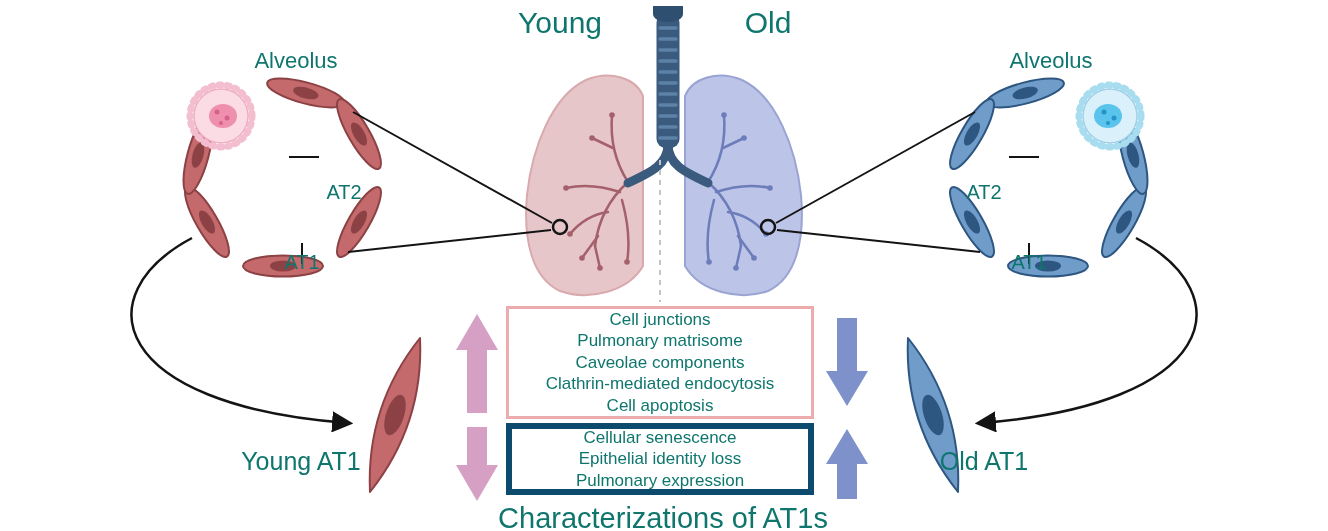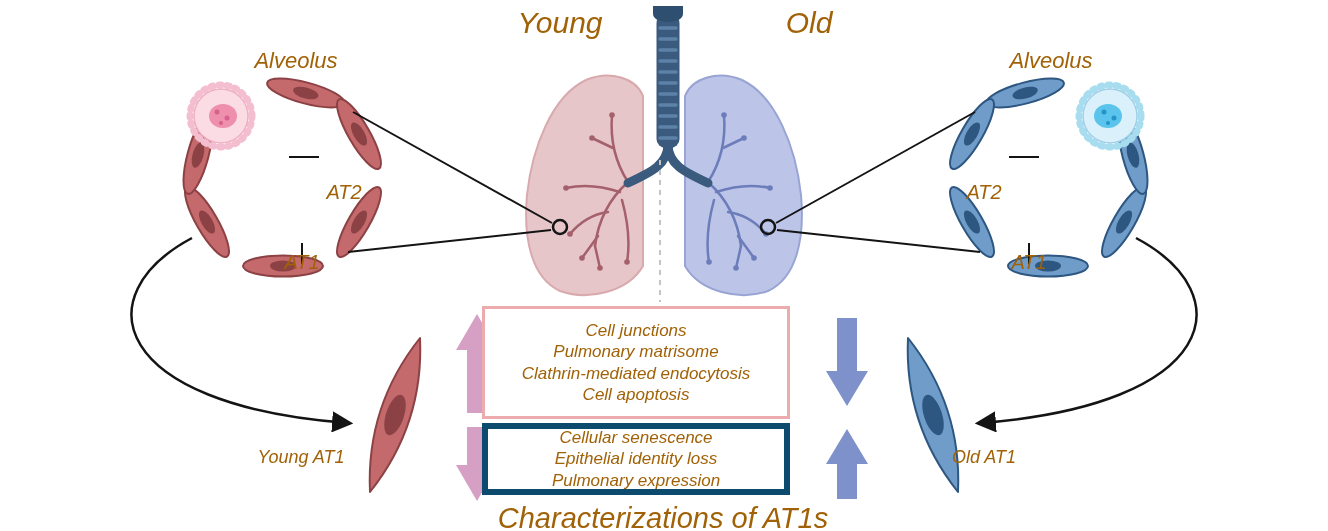--- a/index.html
+++ b/index.html
@@ -1,28 +1,28 @@
 <!DOCTYPE html>
 <html><head>
 <meta charset="utf-8">
 <style>
   html,body{margin:0;padding:0;background:#ffffff;}
   #canvas{
     position:relative;width:1328px;height:531px;background:#ffffff;overflow:hidden;
-    font-family:"Liberation Sans",sans-serif;color:#a16207;font-style:italic;
+    font-family:"Liberation Sans",sans-serif;color:#0f766e;
   }
   #artwork{position:absolute;left:0;top:0;}
   .lbl{position:absolute;white-space:nowrap;transform:translateX(-50%);}
   .header-lbl{font-size:30px;font-weight:500;}
   .alveolus-lbl{font-size:22px;}
   .cell-lbl{font-size:20px;margin-top:36px;}
-  .caption-lbl{font-size:18px;}
+  .caption-lbl{font-size:25px;}
   .title-lbl{font-size:29px;font-weight:500;}
   .info-box{
-    position:absolute;left:482px;width:308px;background:#ffffff;
+    position:absolute;left:506px;width:308px;background:#ffffff;
     box-sizing:border-box;display:flex;flex-direction:column;justify-content:center;
     text-align:center;
   }
   #box-pink{top:306px;height:113px;border:3px solid #ecabad;}
   #box-blue{top:423px;height:72px;border:6px solid #0c4a6e;}
   .info-box .line{font-size:17px;line-height:21.4px;}
 </style>
 </head>
 <body>
 
@@ -185,37 +185,38 @@
       <ellipse cx="933" cy="415" rx="9" ry="21" transform="rotate(-18 933 415)" fill="#2d5681"></ellipse>
     </g>
 
     <polygon fill="#d6a0c4" points="477,314 498,350 487,350 487,413 467,413 467,350 456,350"></polygon>
     <polygon fill="#d6a0c4" points="477,501 456,465 467,465 467,427 487,427 487,465 498,465"></polygon>
     <polygon fill="#7e91cb" points="847,406 826,371 837,371 837,318 857,318 857,371 868,371"></polygon>
     <polygon fill="#7e91cb" points="847,429 868,464 857,464 857,499 837,499 837,464 826,464"></polygon>
   </svg>
 
   <div class="lbl header-lbl" style="left:560px;top:6px;">Young</div>
-  <div class="lbl header-lbl" style="left:768px;top:6px;margin-left:41px;">Old</div>
+  <div class="lbl header-lbl" style="left:768px;top:6px;">Old</div>
 
   <div class="lbl alveolus-lbl" style="left:296px;top:48px;">Alveolus</div>
   <div class="lbl alveolus-lbl" style="left:1051px;top:48px;">Alveolus</div>
 
   <div class="lbl cell-lbl" style="left:344px;top:145px;">AT2</div>
   <div class="lbl cell-lbl" style="left:984px;top:145px;">AT2</div>
 
   <div class="lbl cell-lbl" style="left:302px;top:215px;">AT1</div>
   <div class="lbl cell-lbl" style="left:1029px;top:215px;">AT1</div>
 
   <div class="lbl caption-lbl" style="left:301px;top:447px;">Young AT1</div>
   <div class="lbl caption-lbl" style="left:984px;top:447px;">Old AT1</div>
 
   <div id="box-pink" class="info-box">
     <div class="line">Cell junctions</div>
     <div class="line">Pulmonary matrisome</div>
+    <div class="line">Caveolae components</div>
     <div class="line">Clathrin-mediated endocytosis</div>
     <div class="line">Cell apoptosis</div>
   </div>
 
   <div id="box-blue" class="info-box">
     <div class="line">Cellular senescence</div>
     <div class="line">Epithelial identity loss</div>
     <div class="line">Pulmonary expression</div>
   </div>
 

